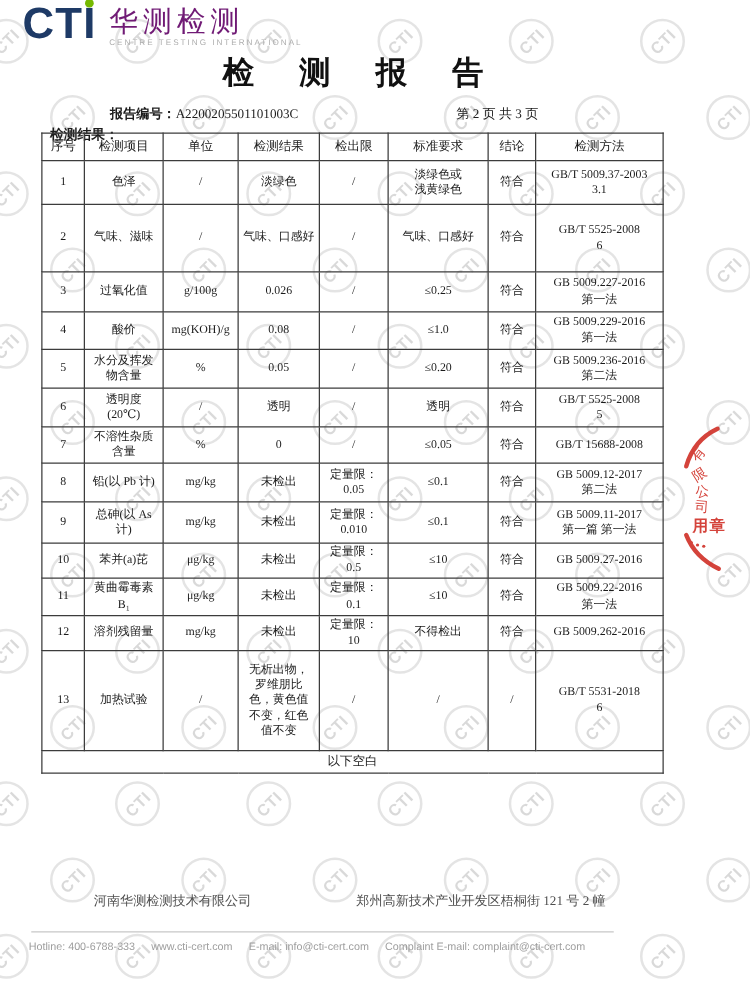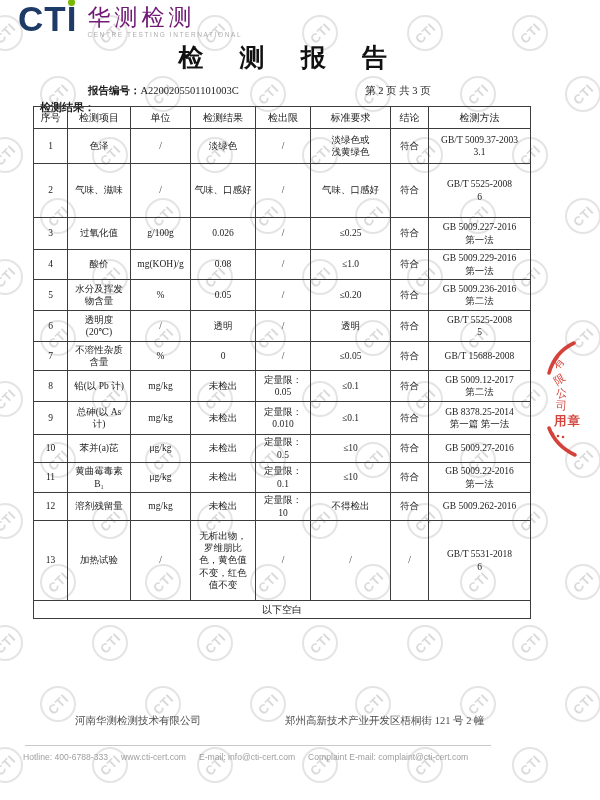--- a/index.html
+++ b/index.html
@@ -302,21 +302,21 @@
         <tr style="height: 33px;">
           <td>9</td>
           <td>总砷(以 As
 计)</td>
           <td>mg/kg</td>
           <td>未检出</td>
           <td>定量限：
 0.010</td>
           <td>≤0.1</td>
           <td>符合</td>
-          <td>GB 8378.25-2014
+          <td>GB 5009.11-2017
 第一篇 第一法</td>
         </tr>
         <tr style="height: 28px;">
           <td>10</td>
           <td>苯并(a)芘</td>
           <td>μg/kg</td>
           <td>未检出</td>
           <td>定量限：
 0.5</td>
           <td>≤10</td>

